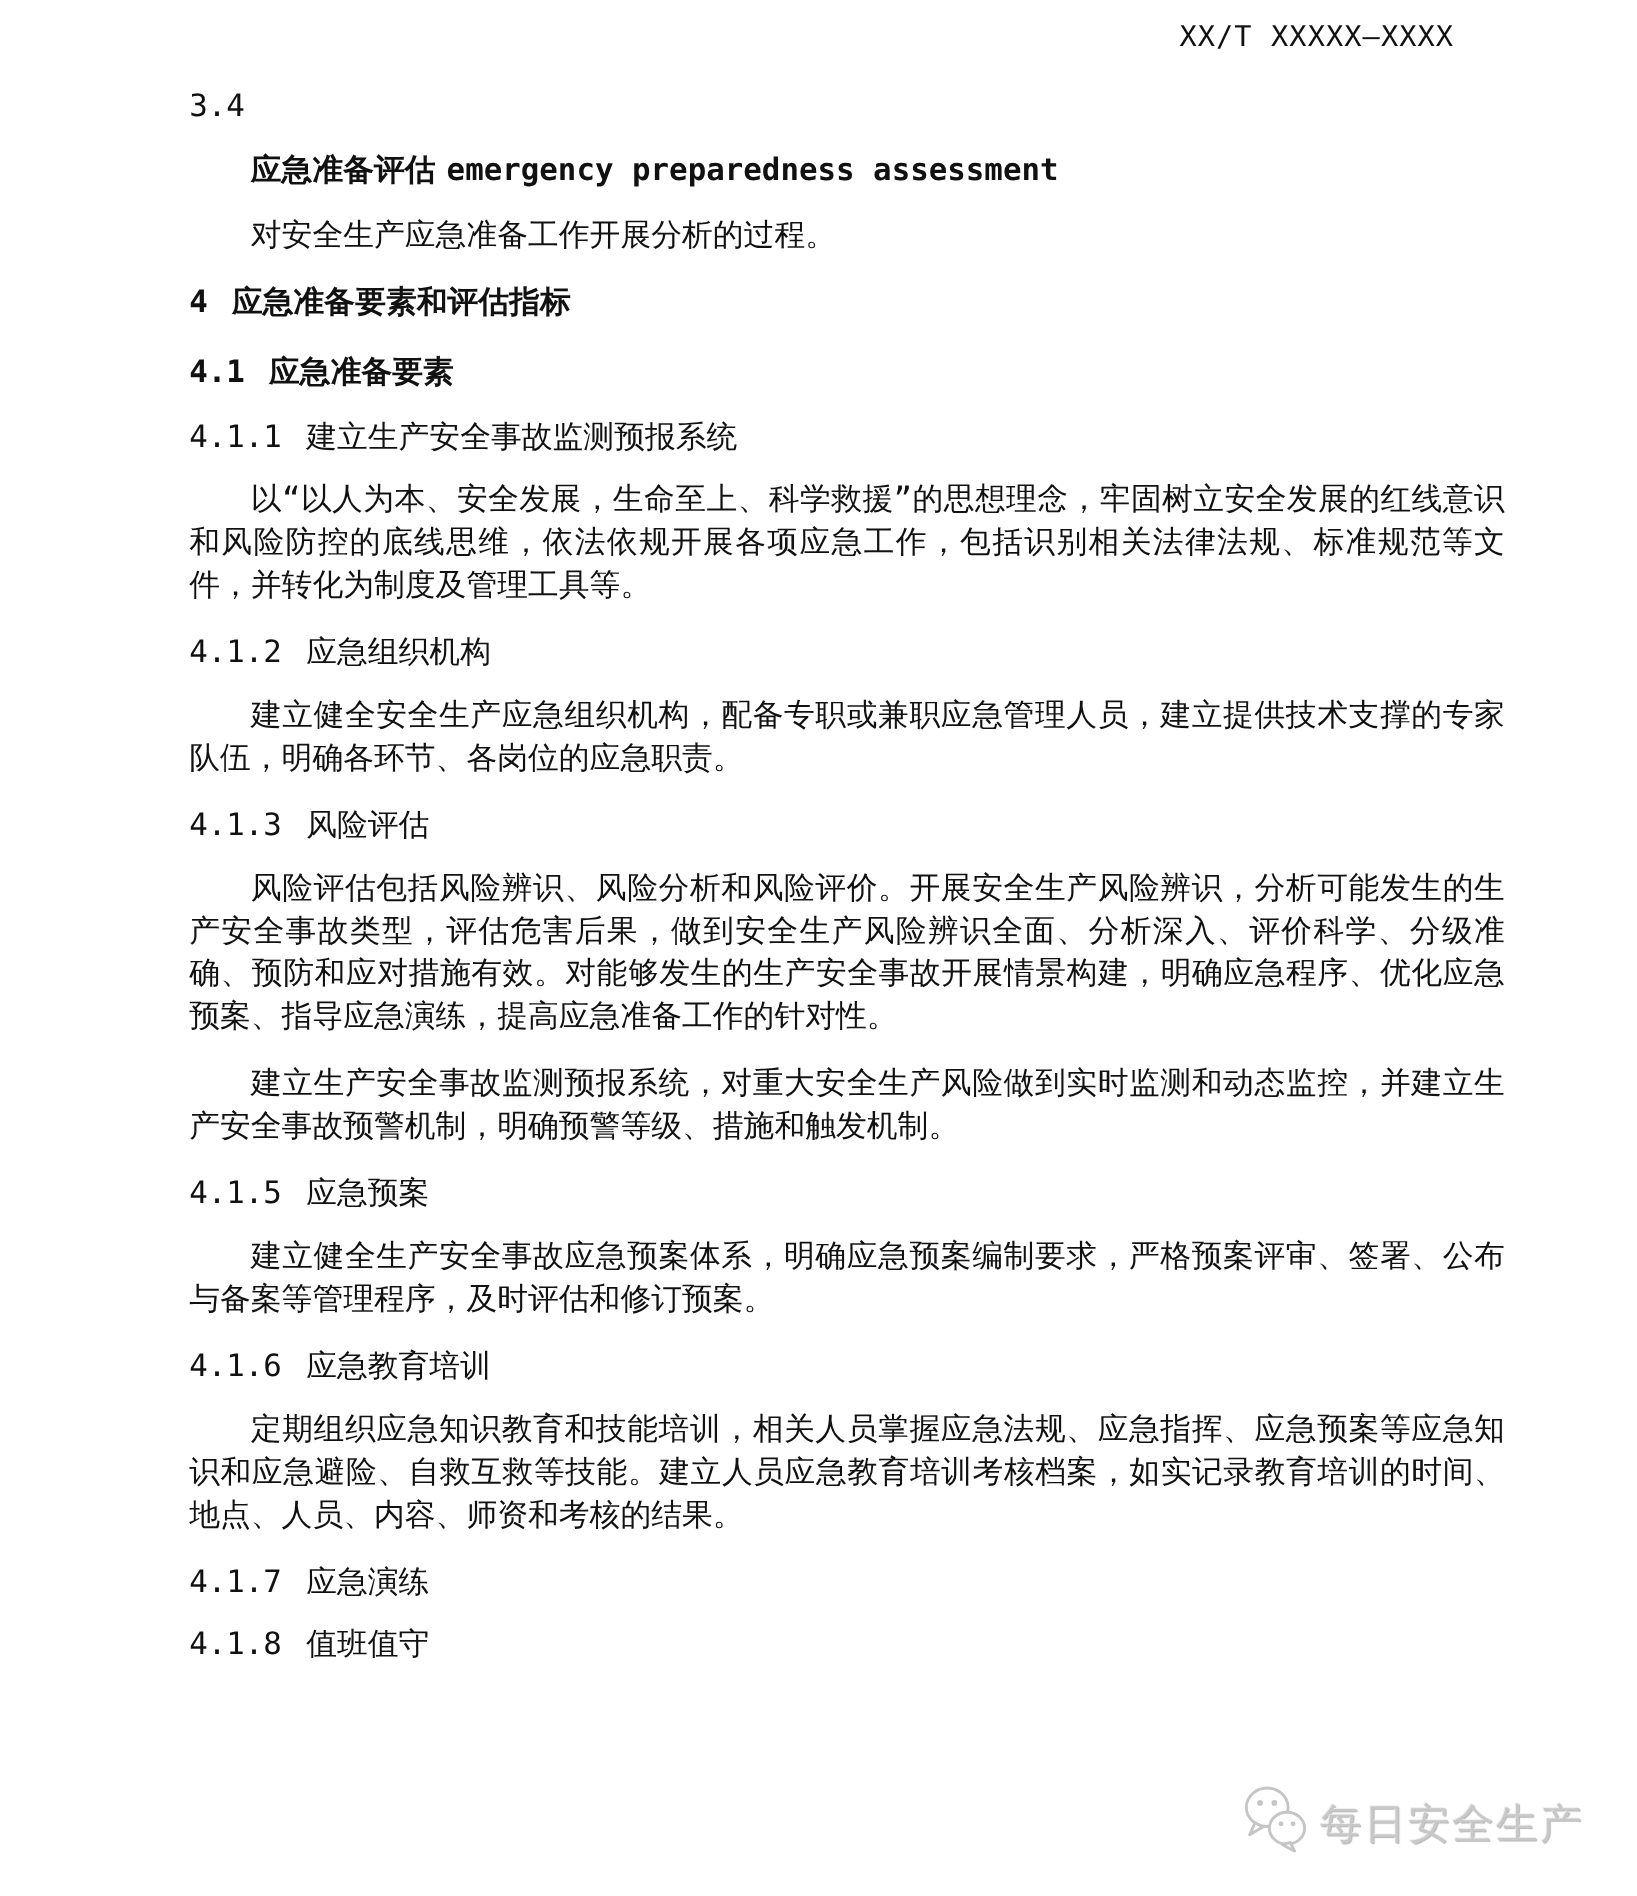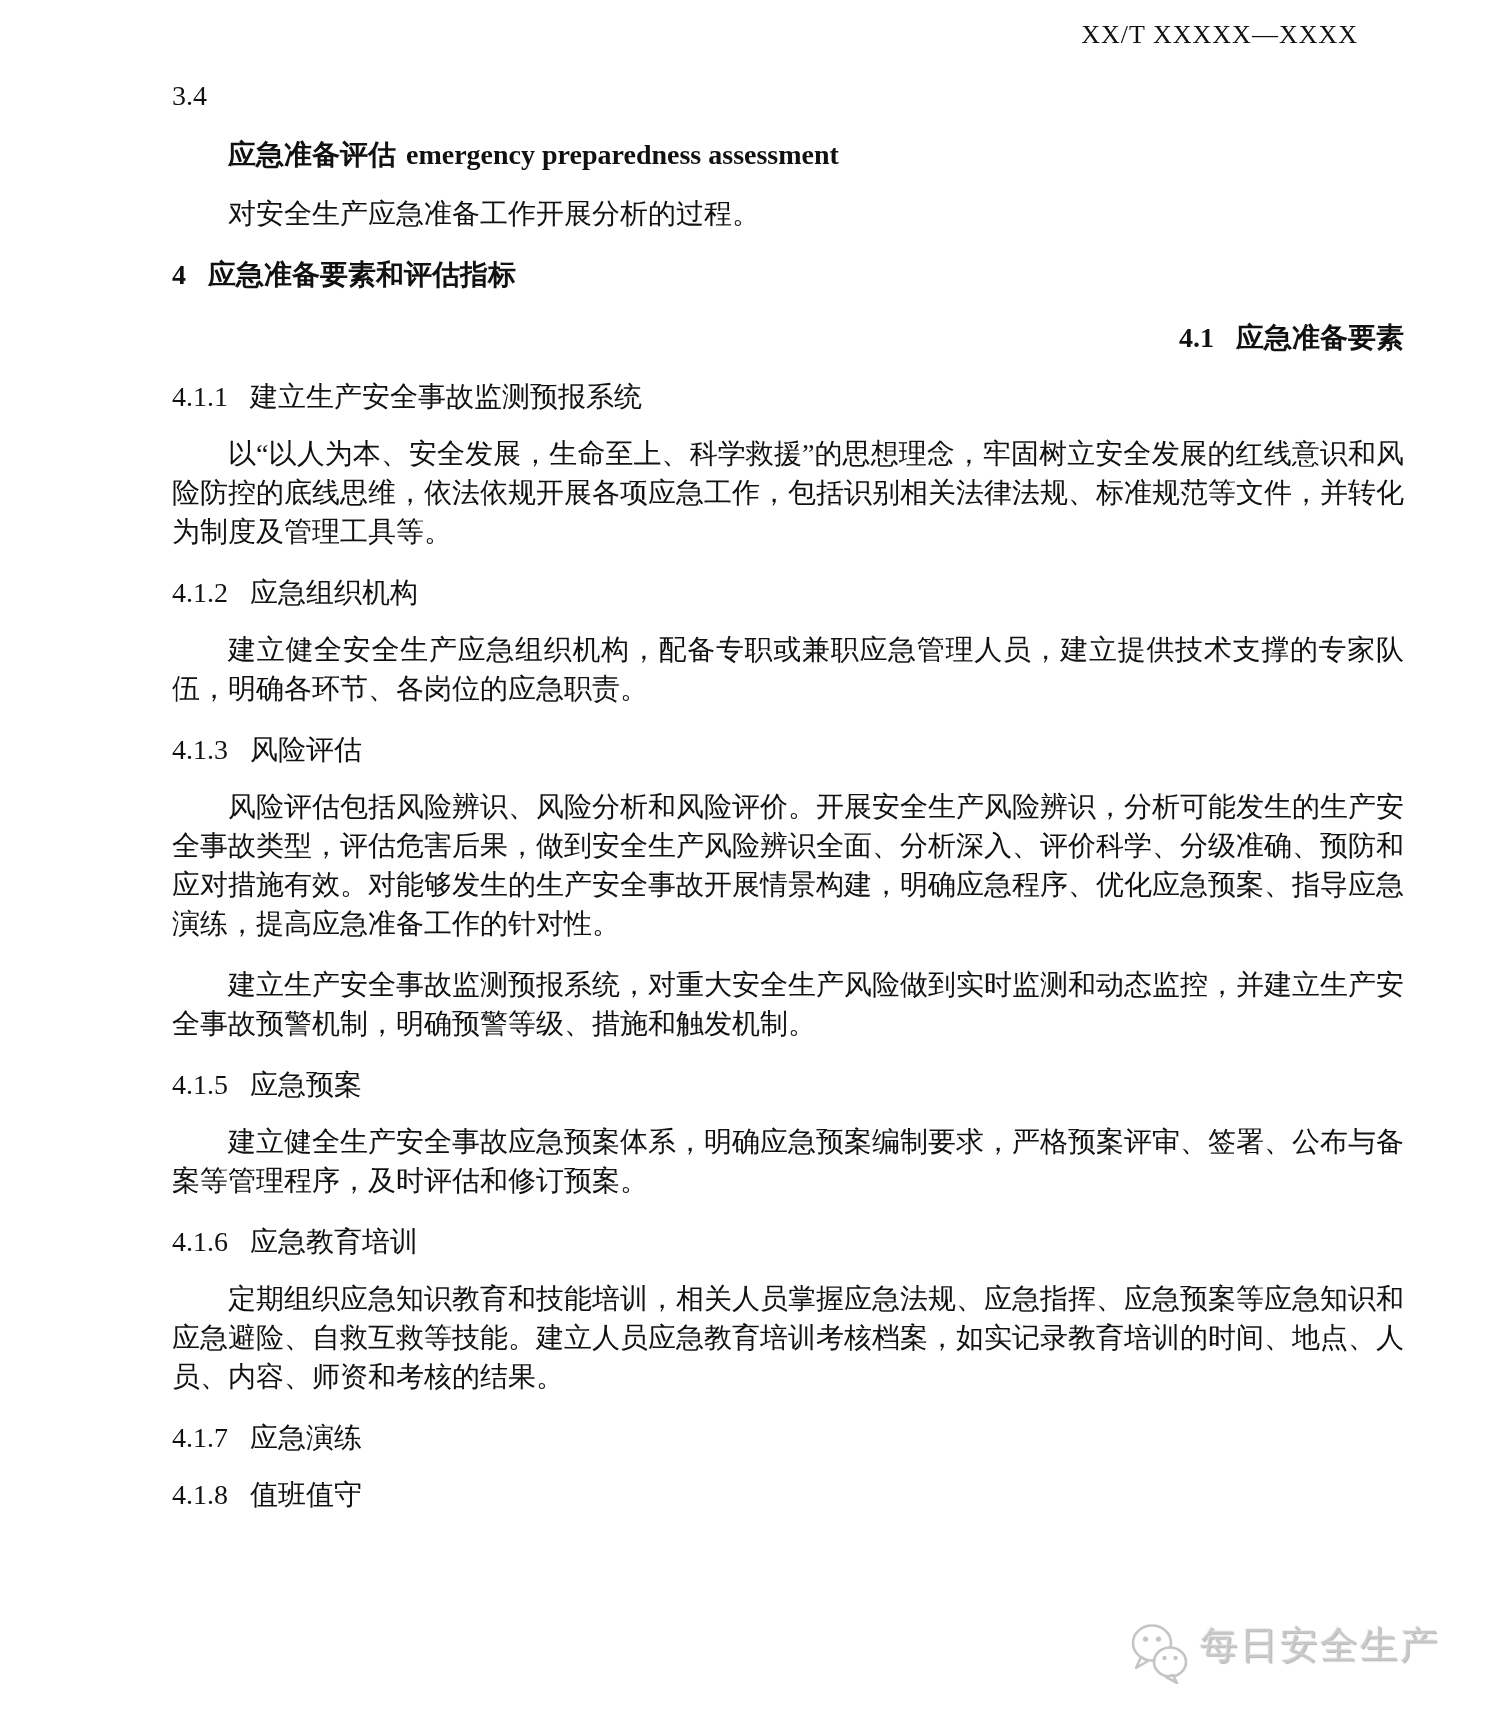--- a/index.html
+++ b/index.html
@@ -6,24 +6,23 @@
   body {
     width: 1488px;
     height: 1724px;
     background: #ffffff;
     color: #111111;
     font-family: "DejaVu Sans Mono", "DejaVu Sans", "Liberation Sans", sans-serif;
     position: relative;
     overflow: hidden;
   }
   .doc {
-    padding: 15px 84px 0 172px;
+    padding: 15px 120px 0 172px;
     font-size: 28px;
     line-height: 39px;
-    font-family: Liberation Serif, serif;
   }
   .hdr {
     text-align: right;
     padding-right: 46px;
     font-size: 26px;
     margin: 0 0 22px 0;
     letter-spacing: 1px;
   }
   .line   { margin: 0 0 20px 0; }
   .indent { text-indent: 2em; }
@@ -33,32 +32,31 @@
     text-indent: 2em;
     text-align: justify;
   }
   .h4 {
     font-weight: bold;
     margin: 9px 0 24px 0;
   }
   .h41 {
     font-weight: bold;
     margin: 16px 0 20px 0;
-    text-align: right;
   }
   .sub-h { margin: 0 0 18px 0; }
   .num   { margin-right: 22px; }
   .term-en { margin-left: 10px; }
 
   .watermark {
     position: absolute;
     right: 48px;
     bottom: 40px;
     display: flex;
-    align-items: flex-start;
+    align-items: flex-end;
     gap: 10px;
     color: #c8c8c8;
     font-size: 38px;
     letter-spacing: 2px;
     text-shadow: -1px -1px 0 #efefef, 1px 1px 1px #b6b6b6;
     user-select: none;
   }
   .watermark svg { display: block; }
 </style>
 </head>

